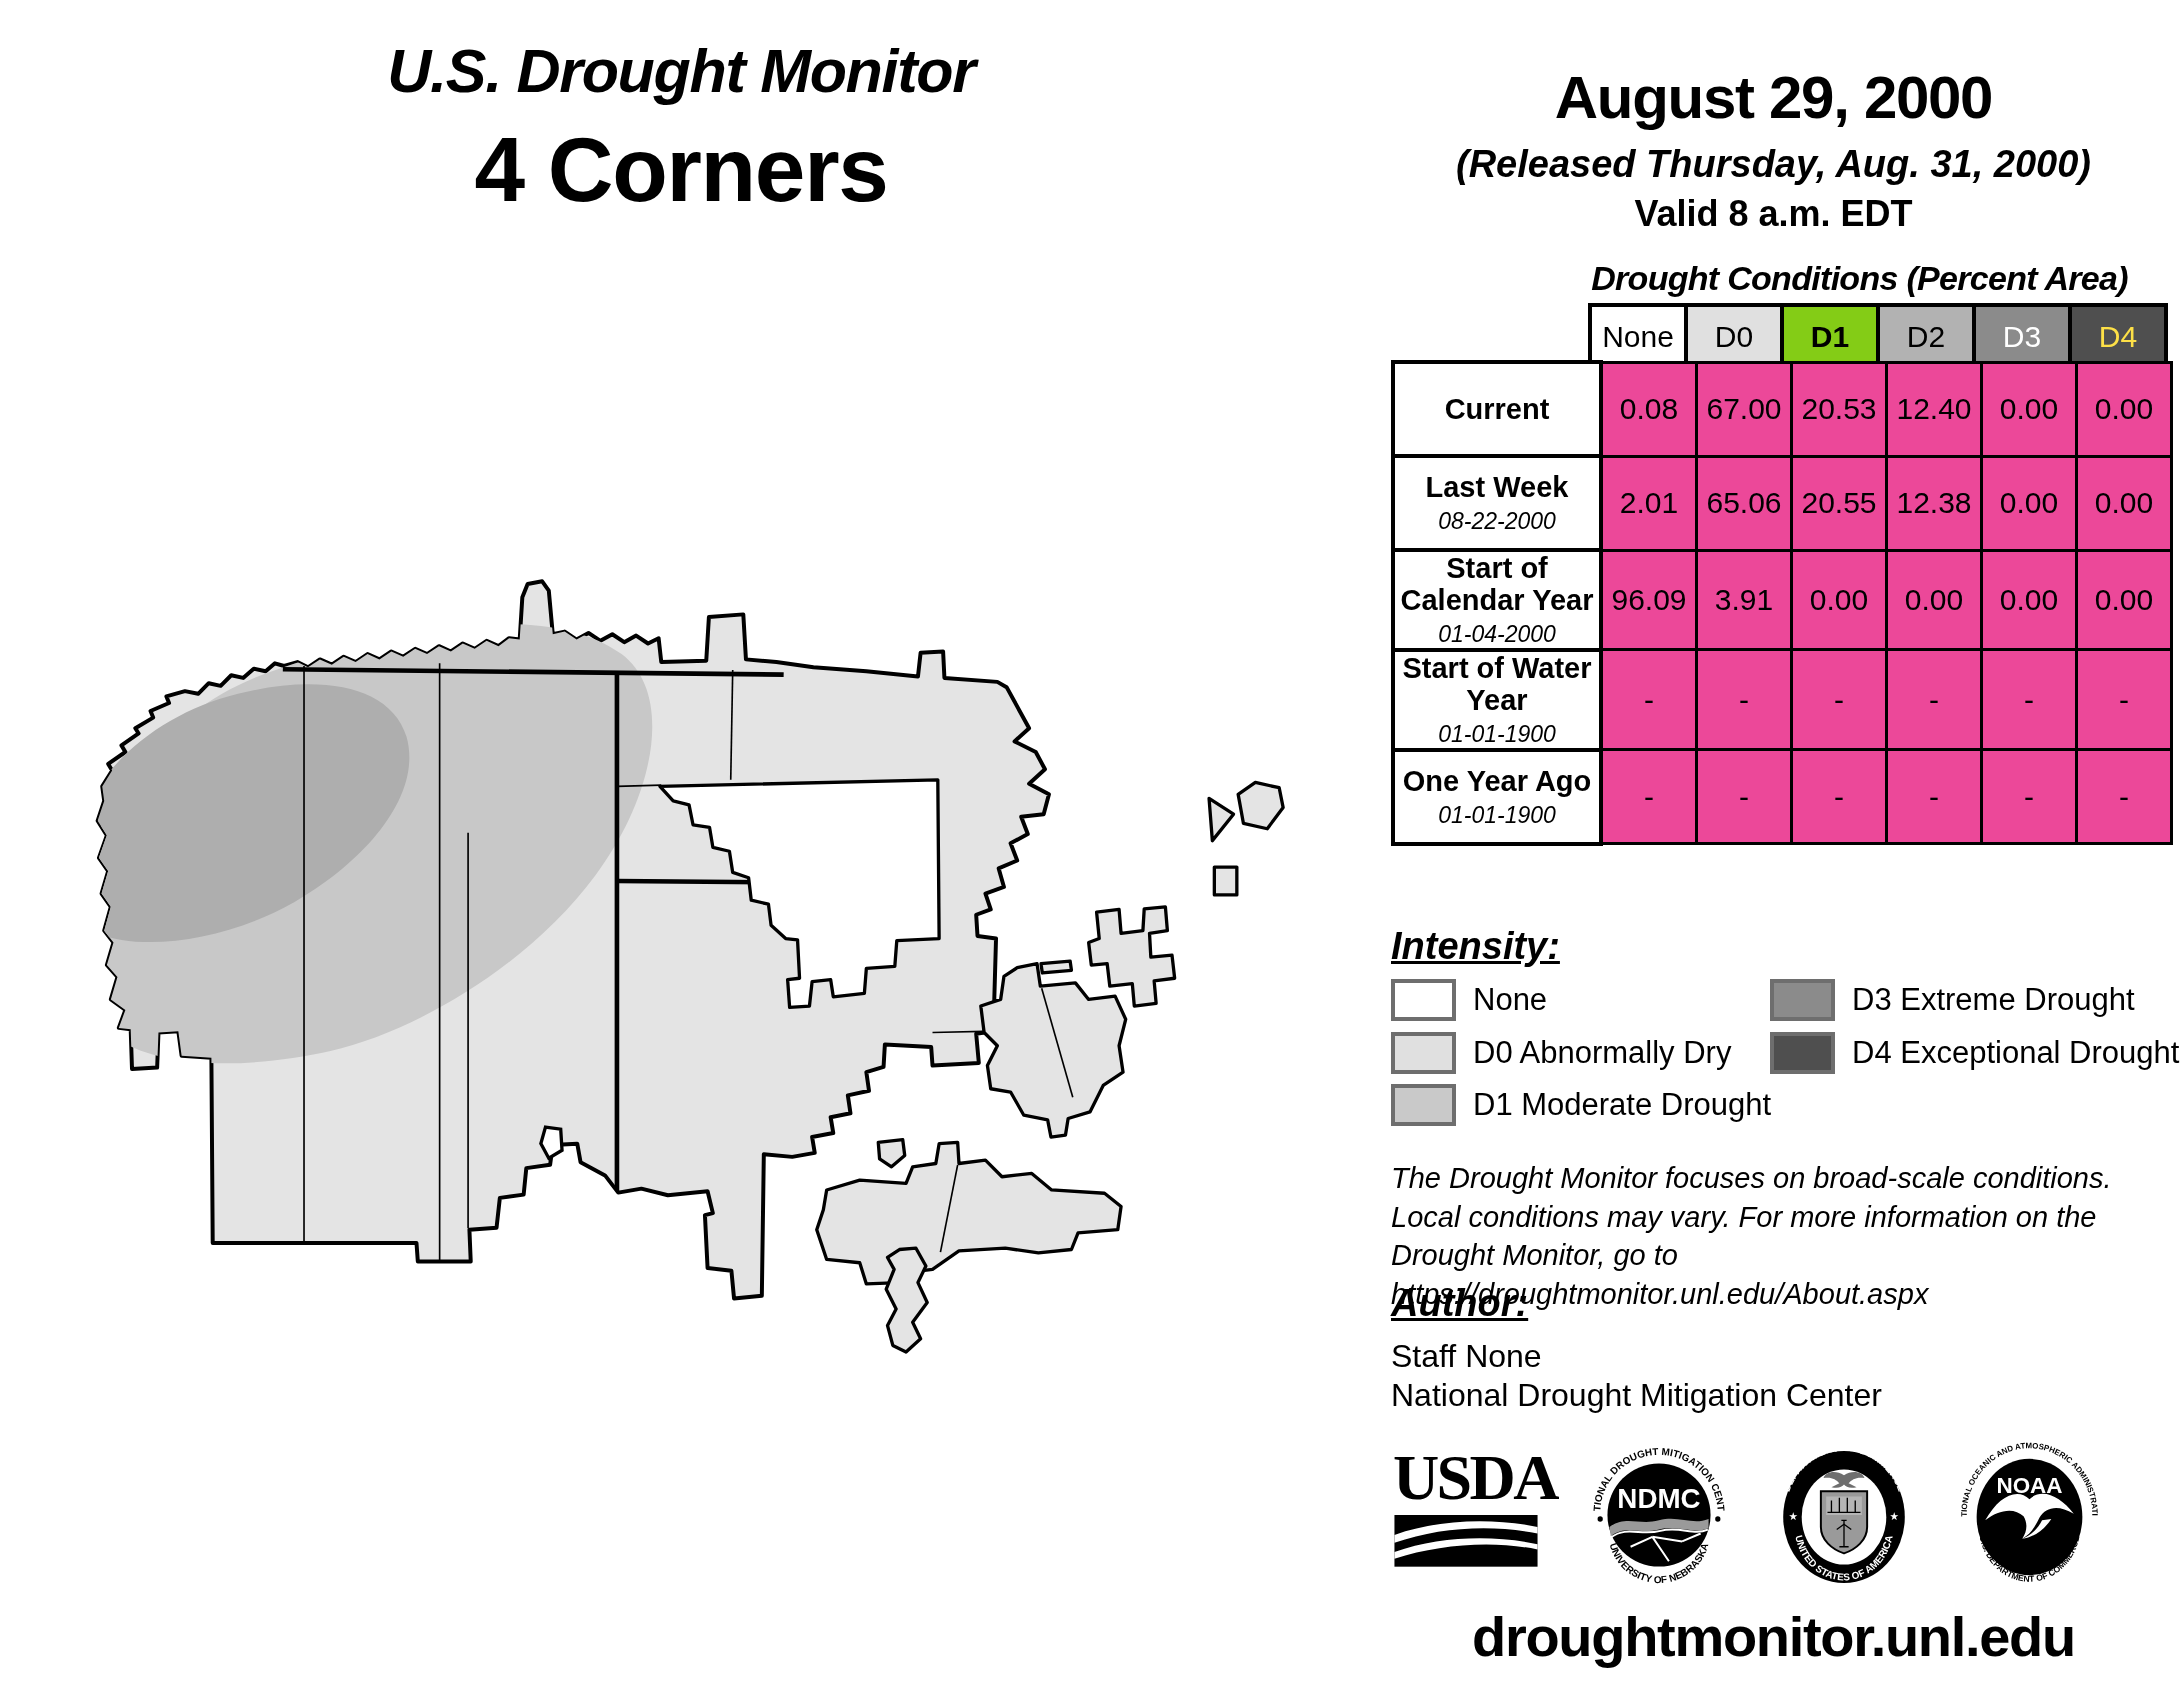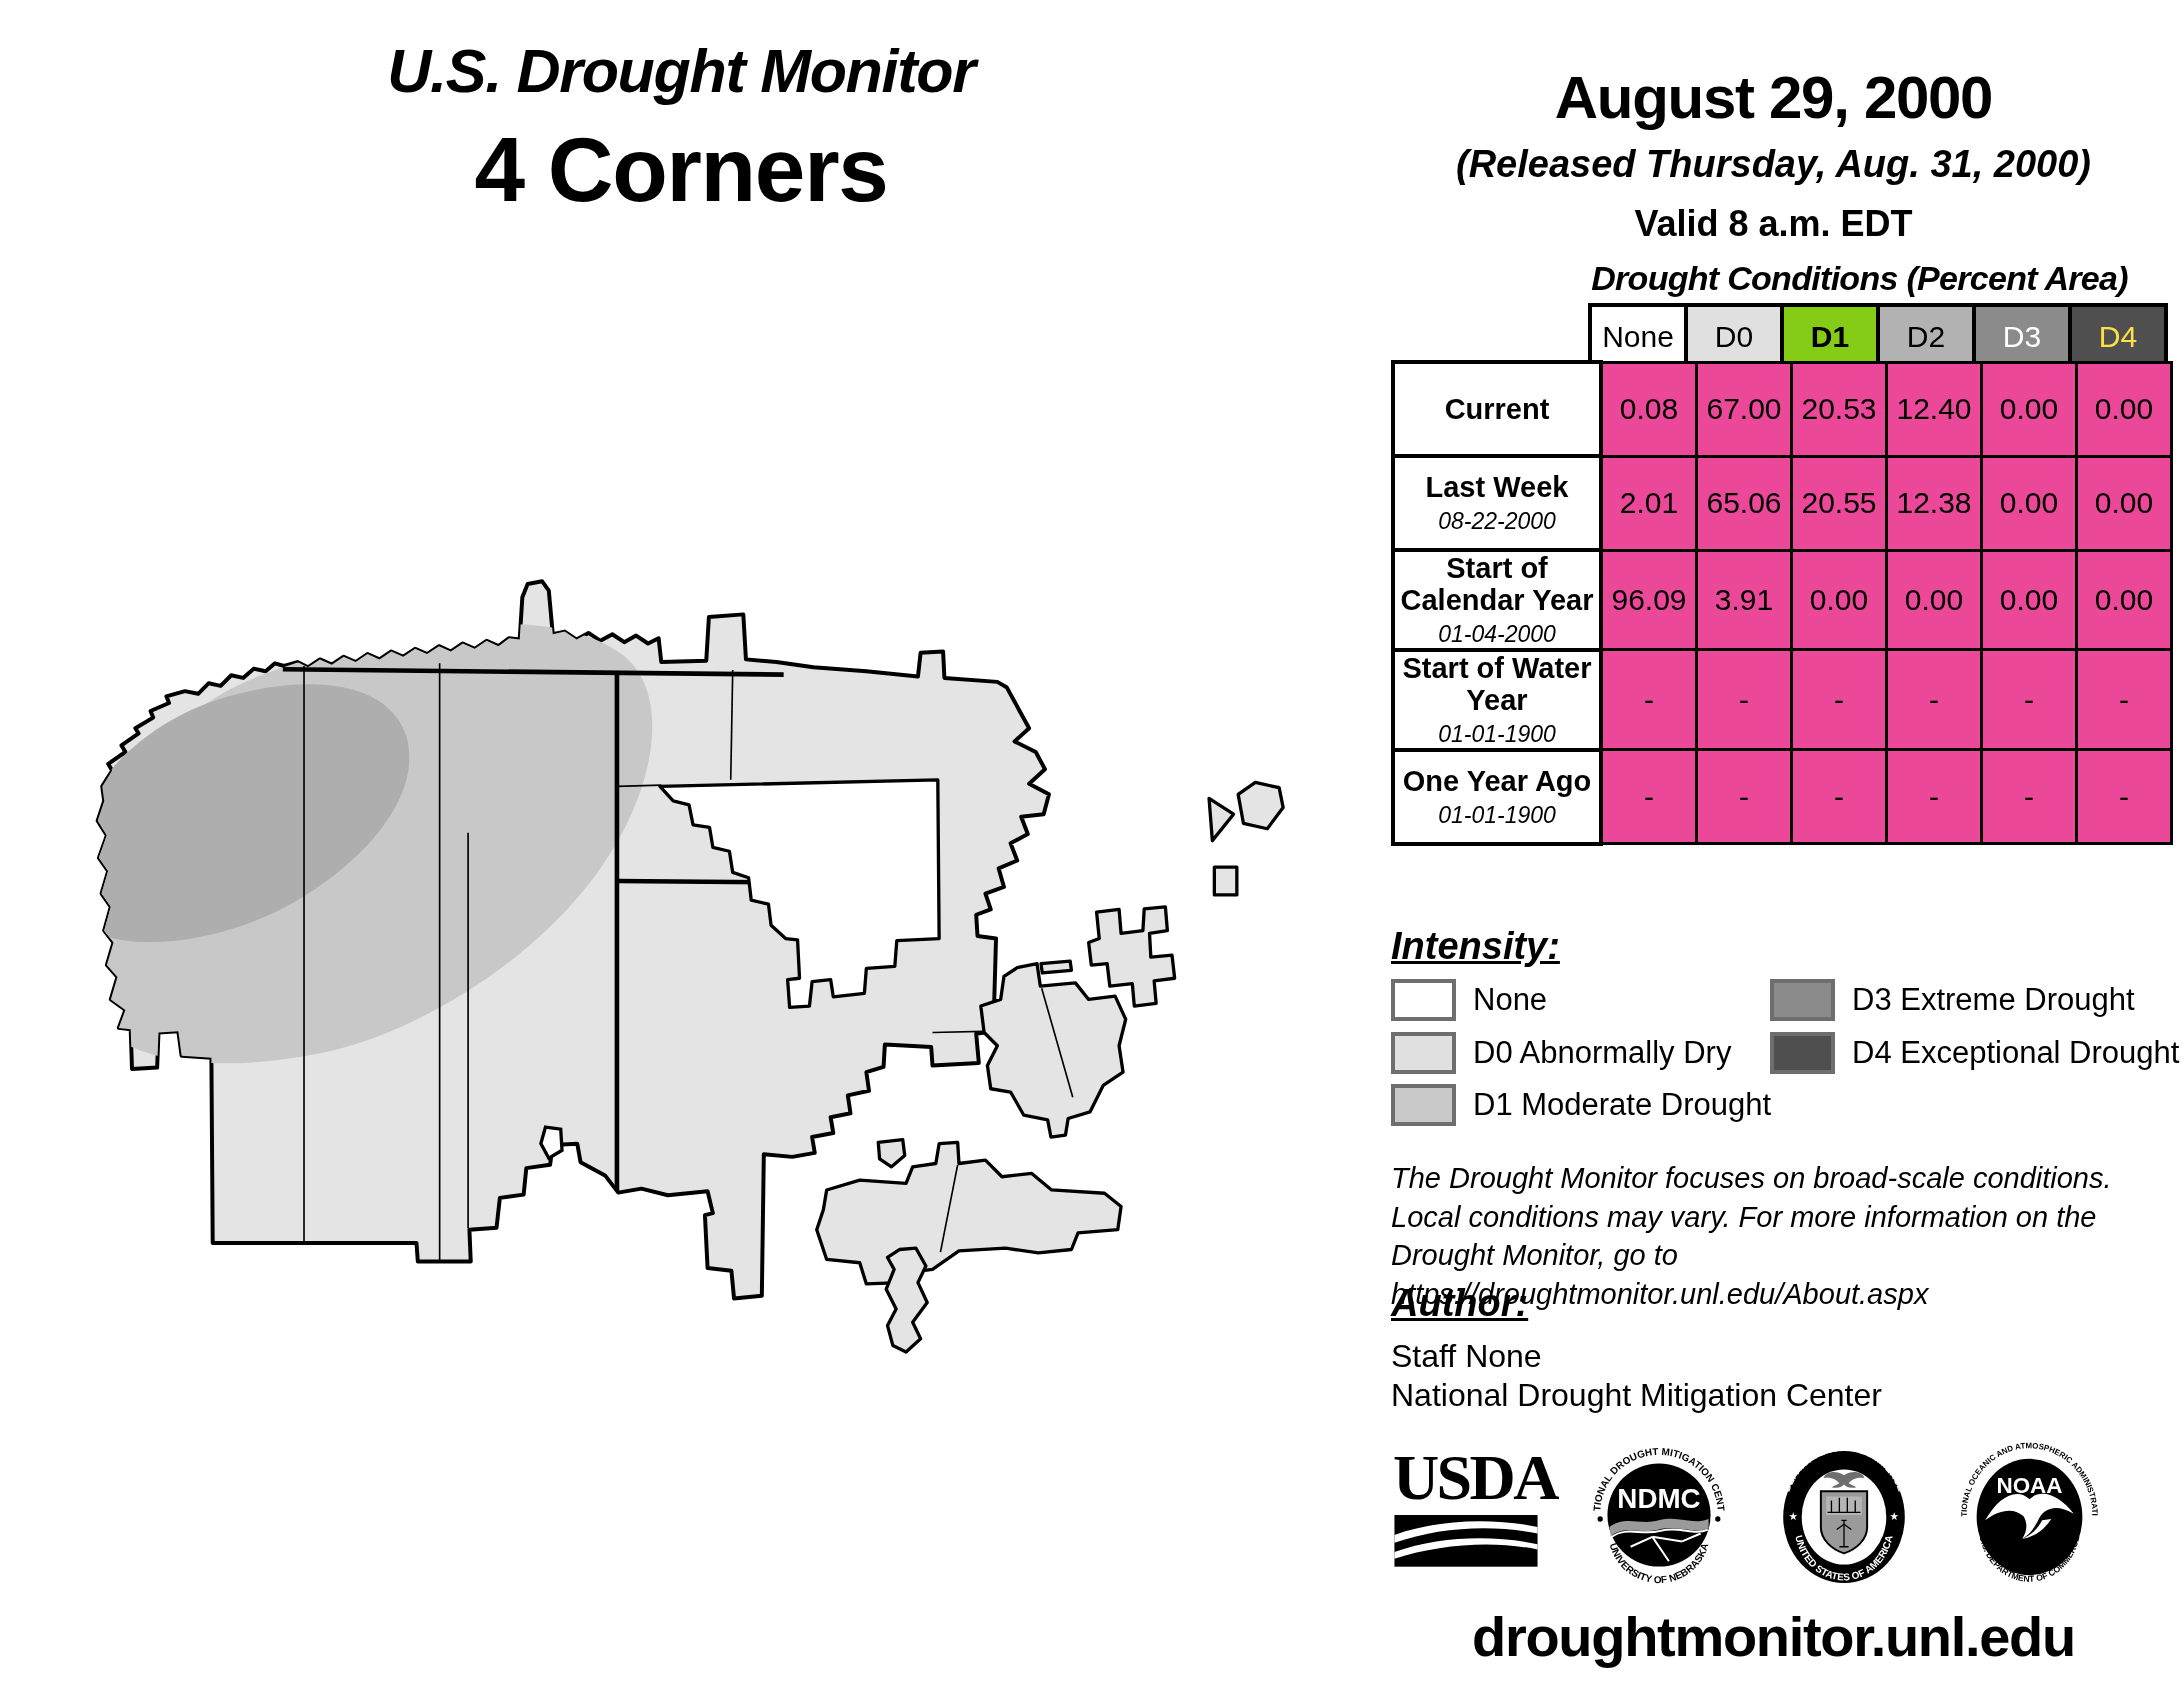--- a/index.html
+++ b/index.html
@@ -8,21 +8,21 @@
   .abs{position:absolute;}
 
   
   #title-block{left:198px;top:36px;width:966px;text-align:center;}
   #title-line1{font-size:61px;font-weight:bold;font-style:italic;letter-spacing:-1.3px;}
   #title-line2{font-size:91px;font-weight:bold;letter-spacing:-1.3px;margin-top:12px;}
 
   #date-block{left:1403px;top:63px;width:741px;text-align:center;}
   #date-main{font-size:60px;font-weight:bold;letter-spacing:-1.3px;}
   #date-released{font-size:38px;font-weight:bold;font-style:italic;margin-top:10.6px;}
-  #date-valid{font-size:36px;font-weight:bold;margin-top:17px;}
+  #date-valid{font-size:36px;font-weight:bold;margin-top:7px;}
 
   
   #table-title{left:1588px;top:259px;width:543px;text-align:center;
                font-size:34px;font-style:italic;font-weight:bold;letter-spacing:-0.7px;}
   table{border-collapse:collapse;}
   #header-table{left:1588px;top:303px;}
   #header-table th{width:90px;height:57px;border:4px solid #000;
                    font-size:30px;font-weight:normal;text-align:center;}
   #body-table{left:1391px;top:360px;}
   #body-table th{width:196px;border:4px solid #000;background:#fff;padding:0 4px;}

